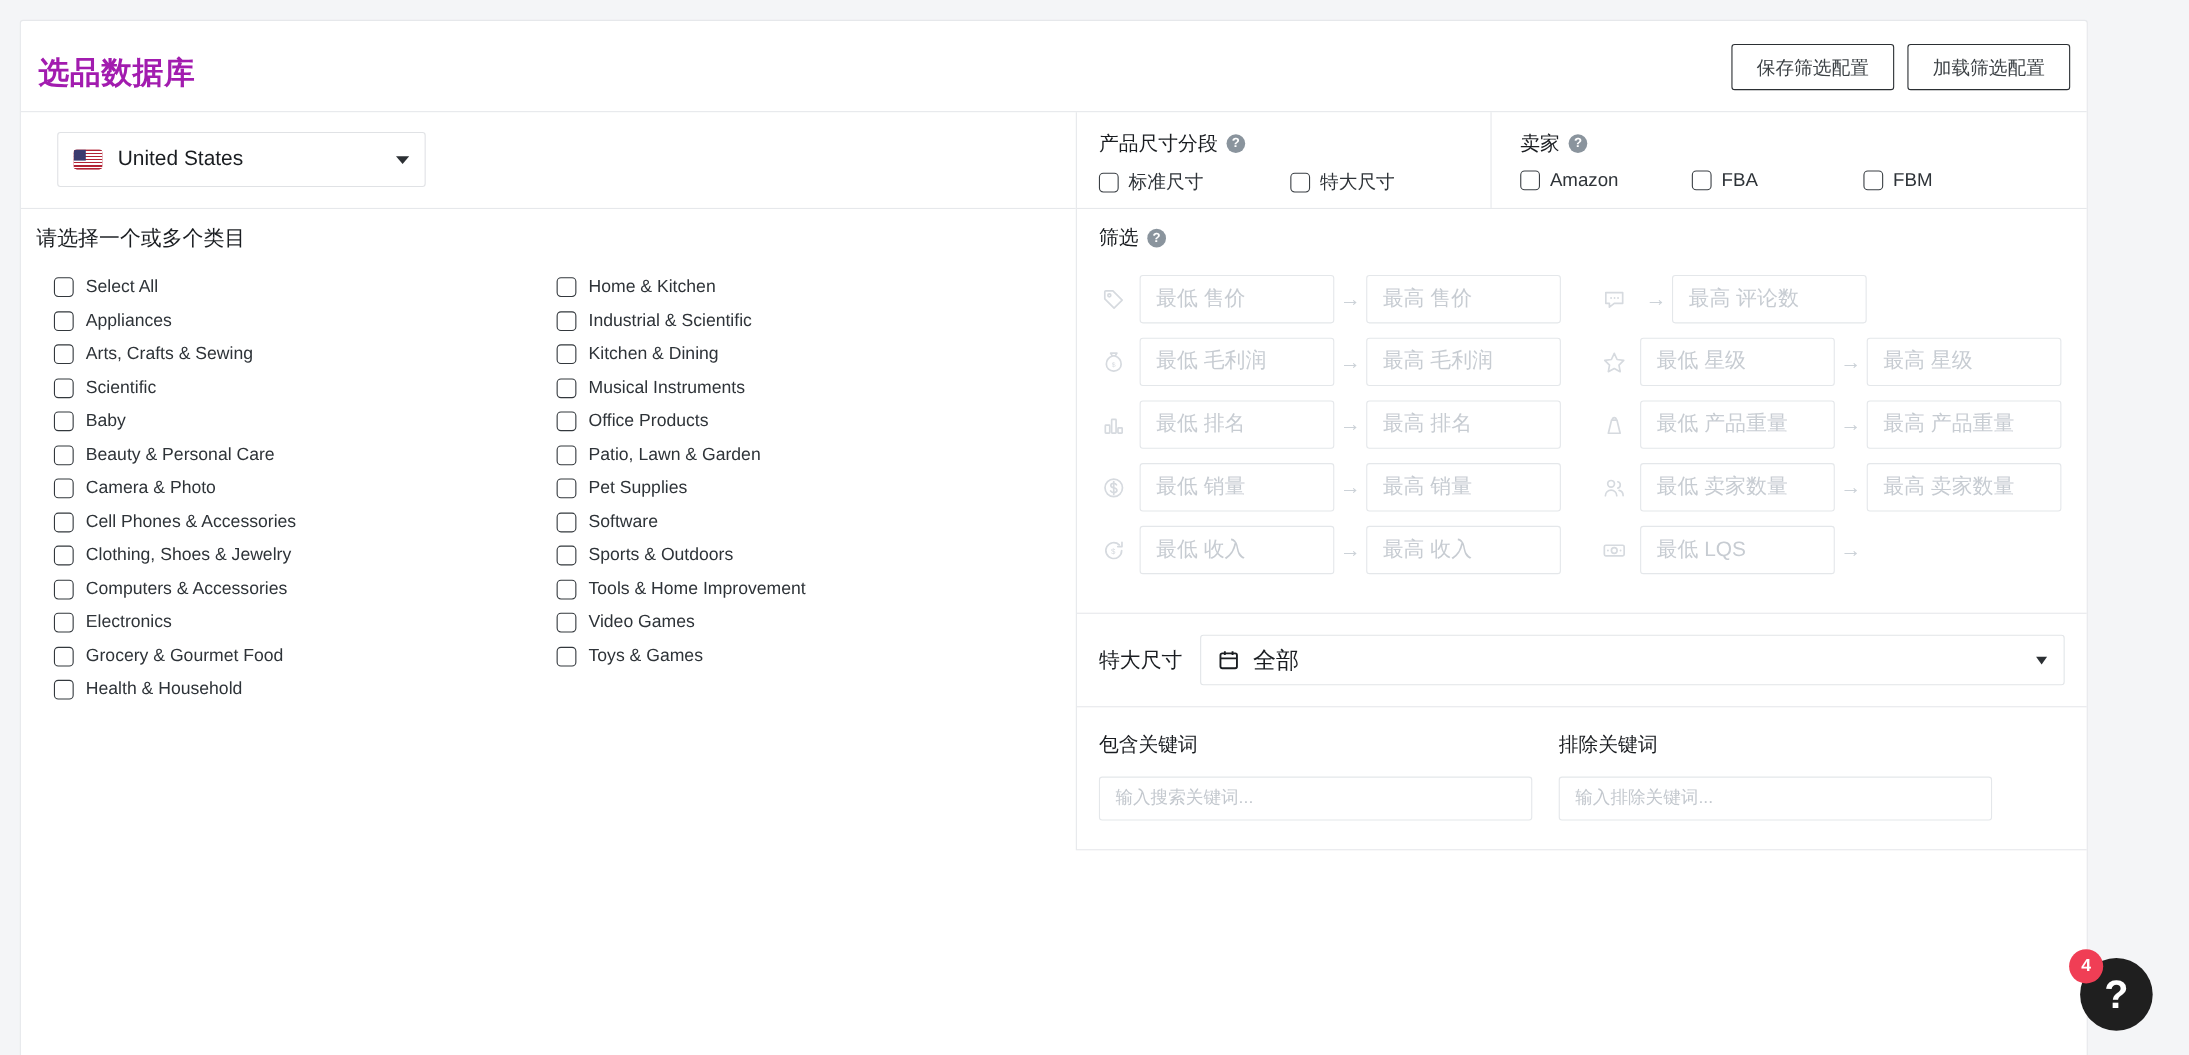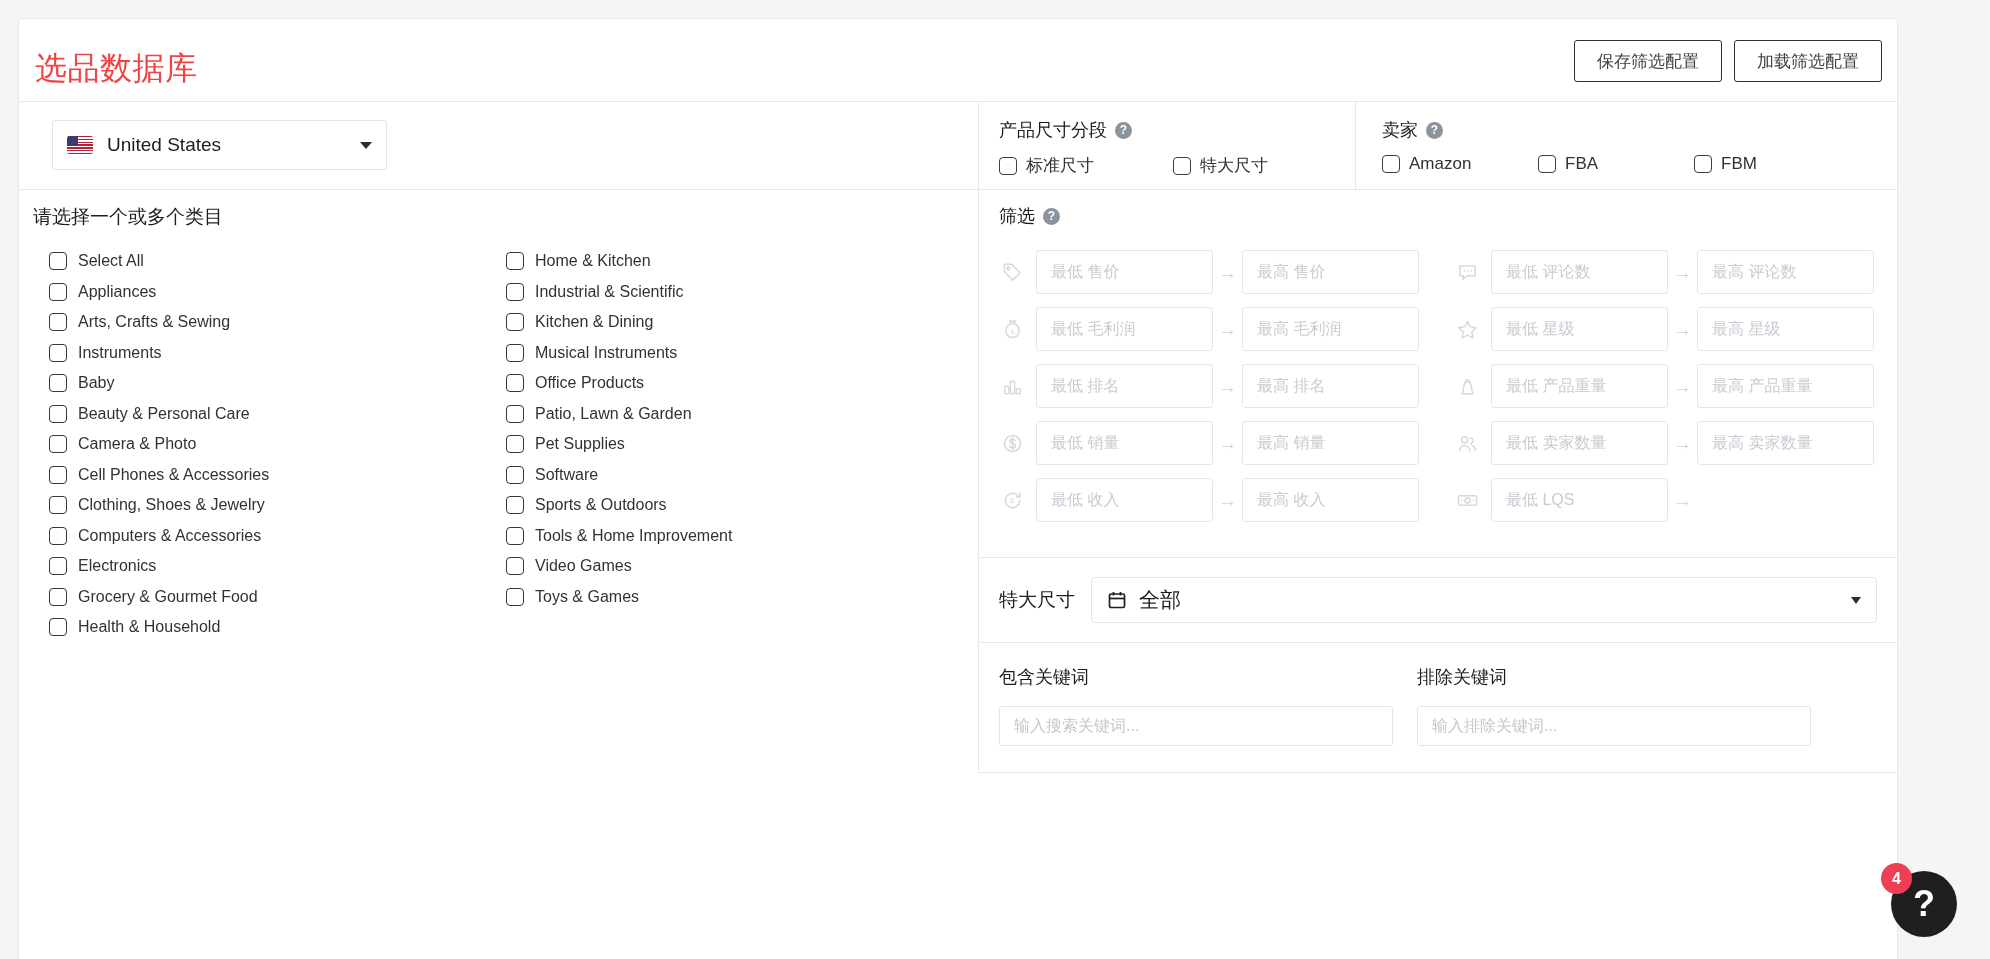--- a/index.html
+++ b/index.html
@@ -27,23 +27,23 @@
 
   
   .header {
     position: relative;
     height: 83px;
     border-bottom: 1px solid #e6e8eb;
   }
   .page-title {
     position: absolute;
     left: 16px; top: 28px;
-    font-size: 32px;
-    font-weight: normal;
-    color: #ef4444;
+    font-size: 28px;
+    font-weight: bold;
+    color: #a21caf;
     letter-spacing: 0.5px;
   }
   .header-actions {
     position: absolute;
     right: 15px; top: 21px;
     display: flex;
     gap: 12px;
   }
   .btn-outline {
     height: 42px;
@@ -243,21 +243,21 @@
     align-items: center;
     justify-content: center;
     color: #d6dadf;
   }
   .ficon svg { display: block; }
   .finput {
     width: 177px; height: 44px;
     border: 1px solid #e4e7ea;
     border-radius: 3px;
     background: #fff;
-    font-size: 16px;
+    font-size: 19px;
     color: #3b4046;
     padding: 0 14px;
     font-family: "Liberation Sans", "DejaVu Sans", sans-serif;
     outline: none;
   }
   .finput::placeholder { color: #c7ccd2; }
   .arrow {
     width: 29px;
     text-align: center;
     color: #ccd2d8;
@@ -402,21 +402,21 @@
                 <label class="cat-item">
                   <span class="cbox"></span>
                   <span class="cat-label">Appliances</span>
                 </label>
                 <label class="cat-item">
                   <span class="cbox"></span>
                   <span class="cat-label">Arts, Crafts &amp; Sewing</span>
                 </label>
                 <label class="cat-item">
                   <span class="cbox"></span>
-                  <span class="cat-label">Instruments</span>
+                  <span class="cat-label">Scientific</span>
                 </label>
                 <label class="cat-item">
                   <span class="cbox"></span>
                   <span class="cat-label">Baby</span>
                 </label>
                 <label class="cat-item">
                   <span class="cbox"></span>
                   <span class="cat-label">Beauty &amp; Personal Care</span>
                 </label>
                 <label class="cat-item">
@@ -615,21 +615,20 @@
             <div class="fgroup right" id="fright">
                 <div class="frow">
                   <span class="ficon">
                     <svg viewBox="0 0 24 24" width="23" height="23" fill="none" stroke="currentColor" stroke-width="1.6" stroke-linecap="round" stroke-linejoin="round">
                       <path d="M4 5.2h16v10.2H12l-4.6 3.6v-3.6H4z"></path>
                       <circle cx="9" cy="10.3" r="0.9" fill="currentColor" stroke="none"></circle>
                       <circle cx="12.3" cy="10.3" r="0.9" fill="currentColor" stroke="none"></circle>
                       <circle cx="15.6" cy="10.3" r="0.9" fill="currentColor" stroke="none"></circle>
                     </svg>
                   </span>
-                  <input type="text" class="finput" placeholder="最低 评论数" style="">
                   <span class="arrow">→</span>
                   <input type="text" class="finput" placeholder="最高 评论数" style="">
                 </div>
                 <div class="frow">
                   <span class="ficon">
                     <svg viewBox="0 0 24 24" width="23" height="23" fill="none" stroke="currentColor" stroke-width="1.6" stroke-linecap="round" stroke-linejoin="round">
                       <polygon points="12,3.4 14.7,9.2 21,10 16.5,14.5 17.6,20.8 12,17.8 6.4,20.8 7.5,14.5 3,10 9.3,9.2"></polygon>
                     </svg>
                   </span>
                   <input type="text" class="finput" placeholder="最低 星级" style="">

